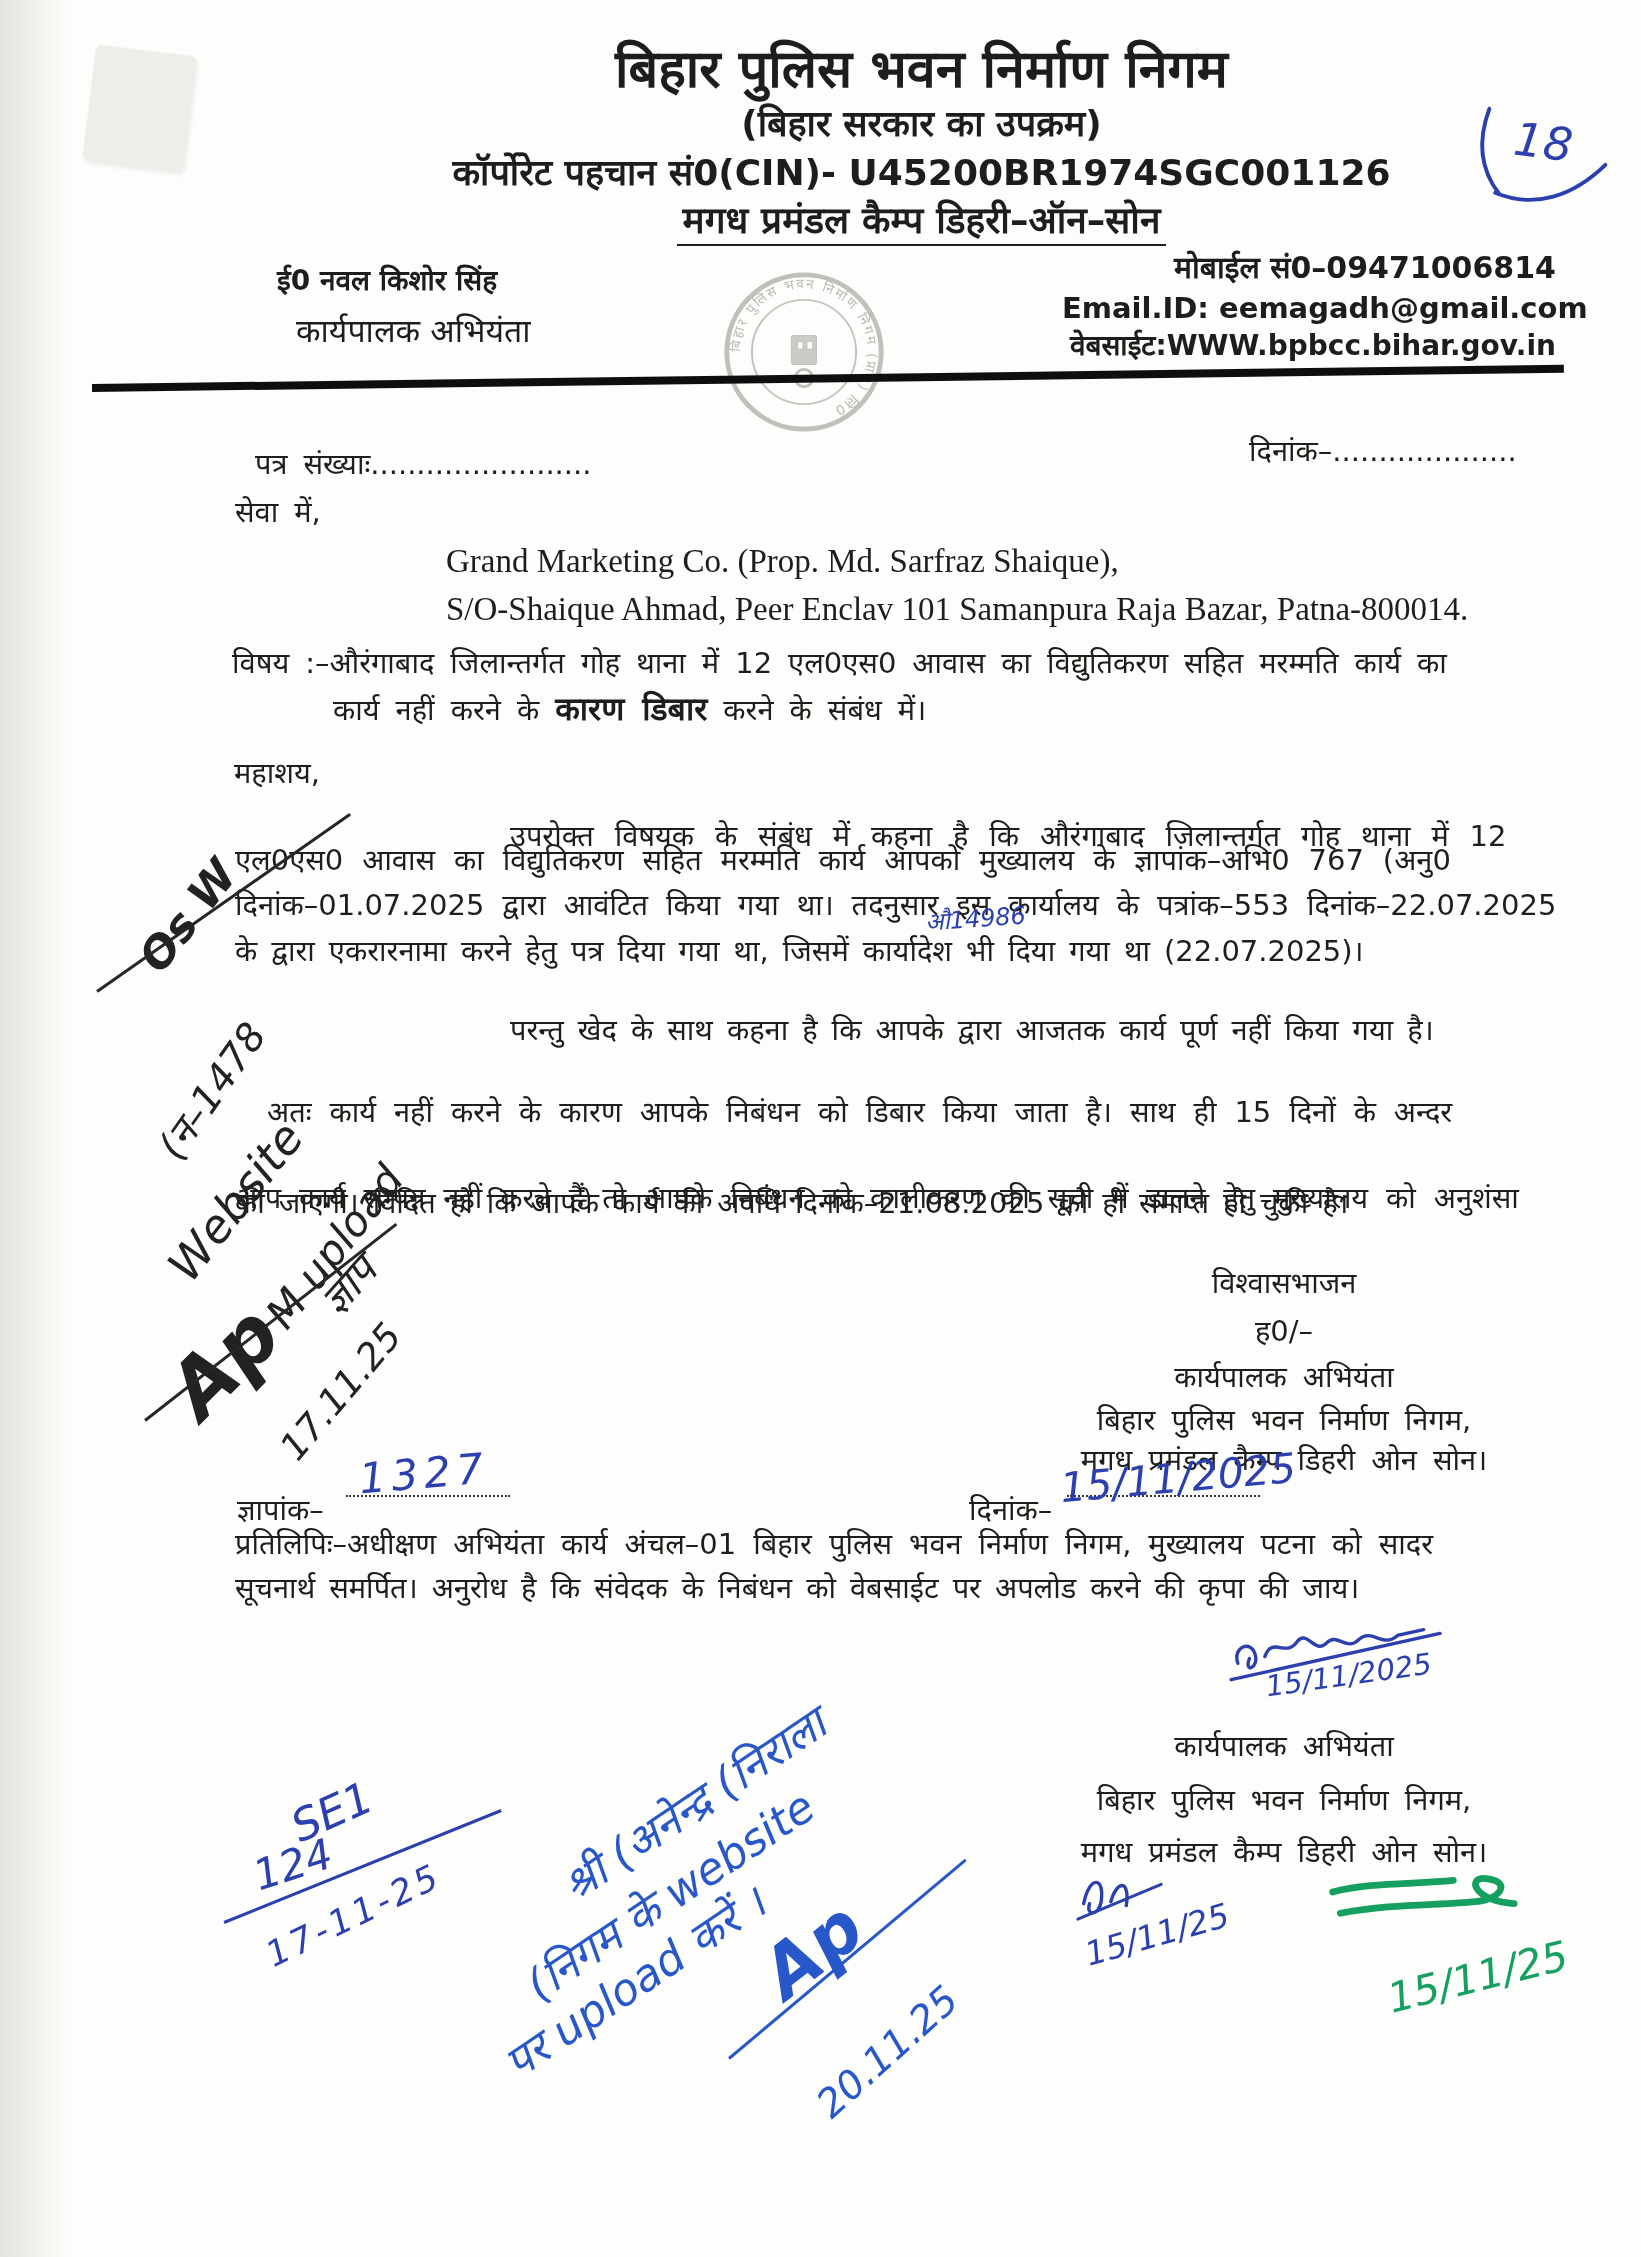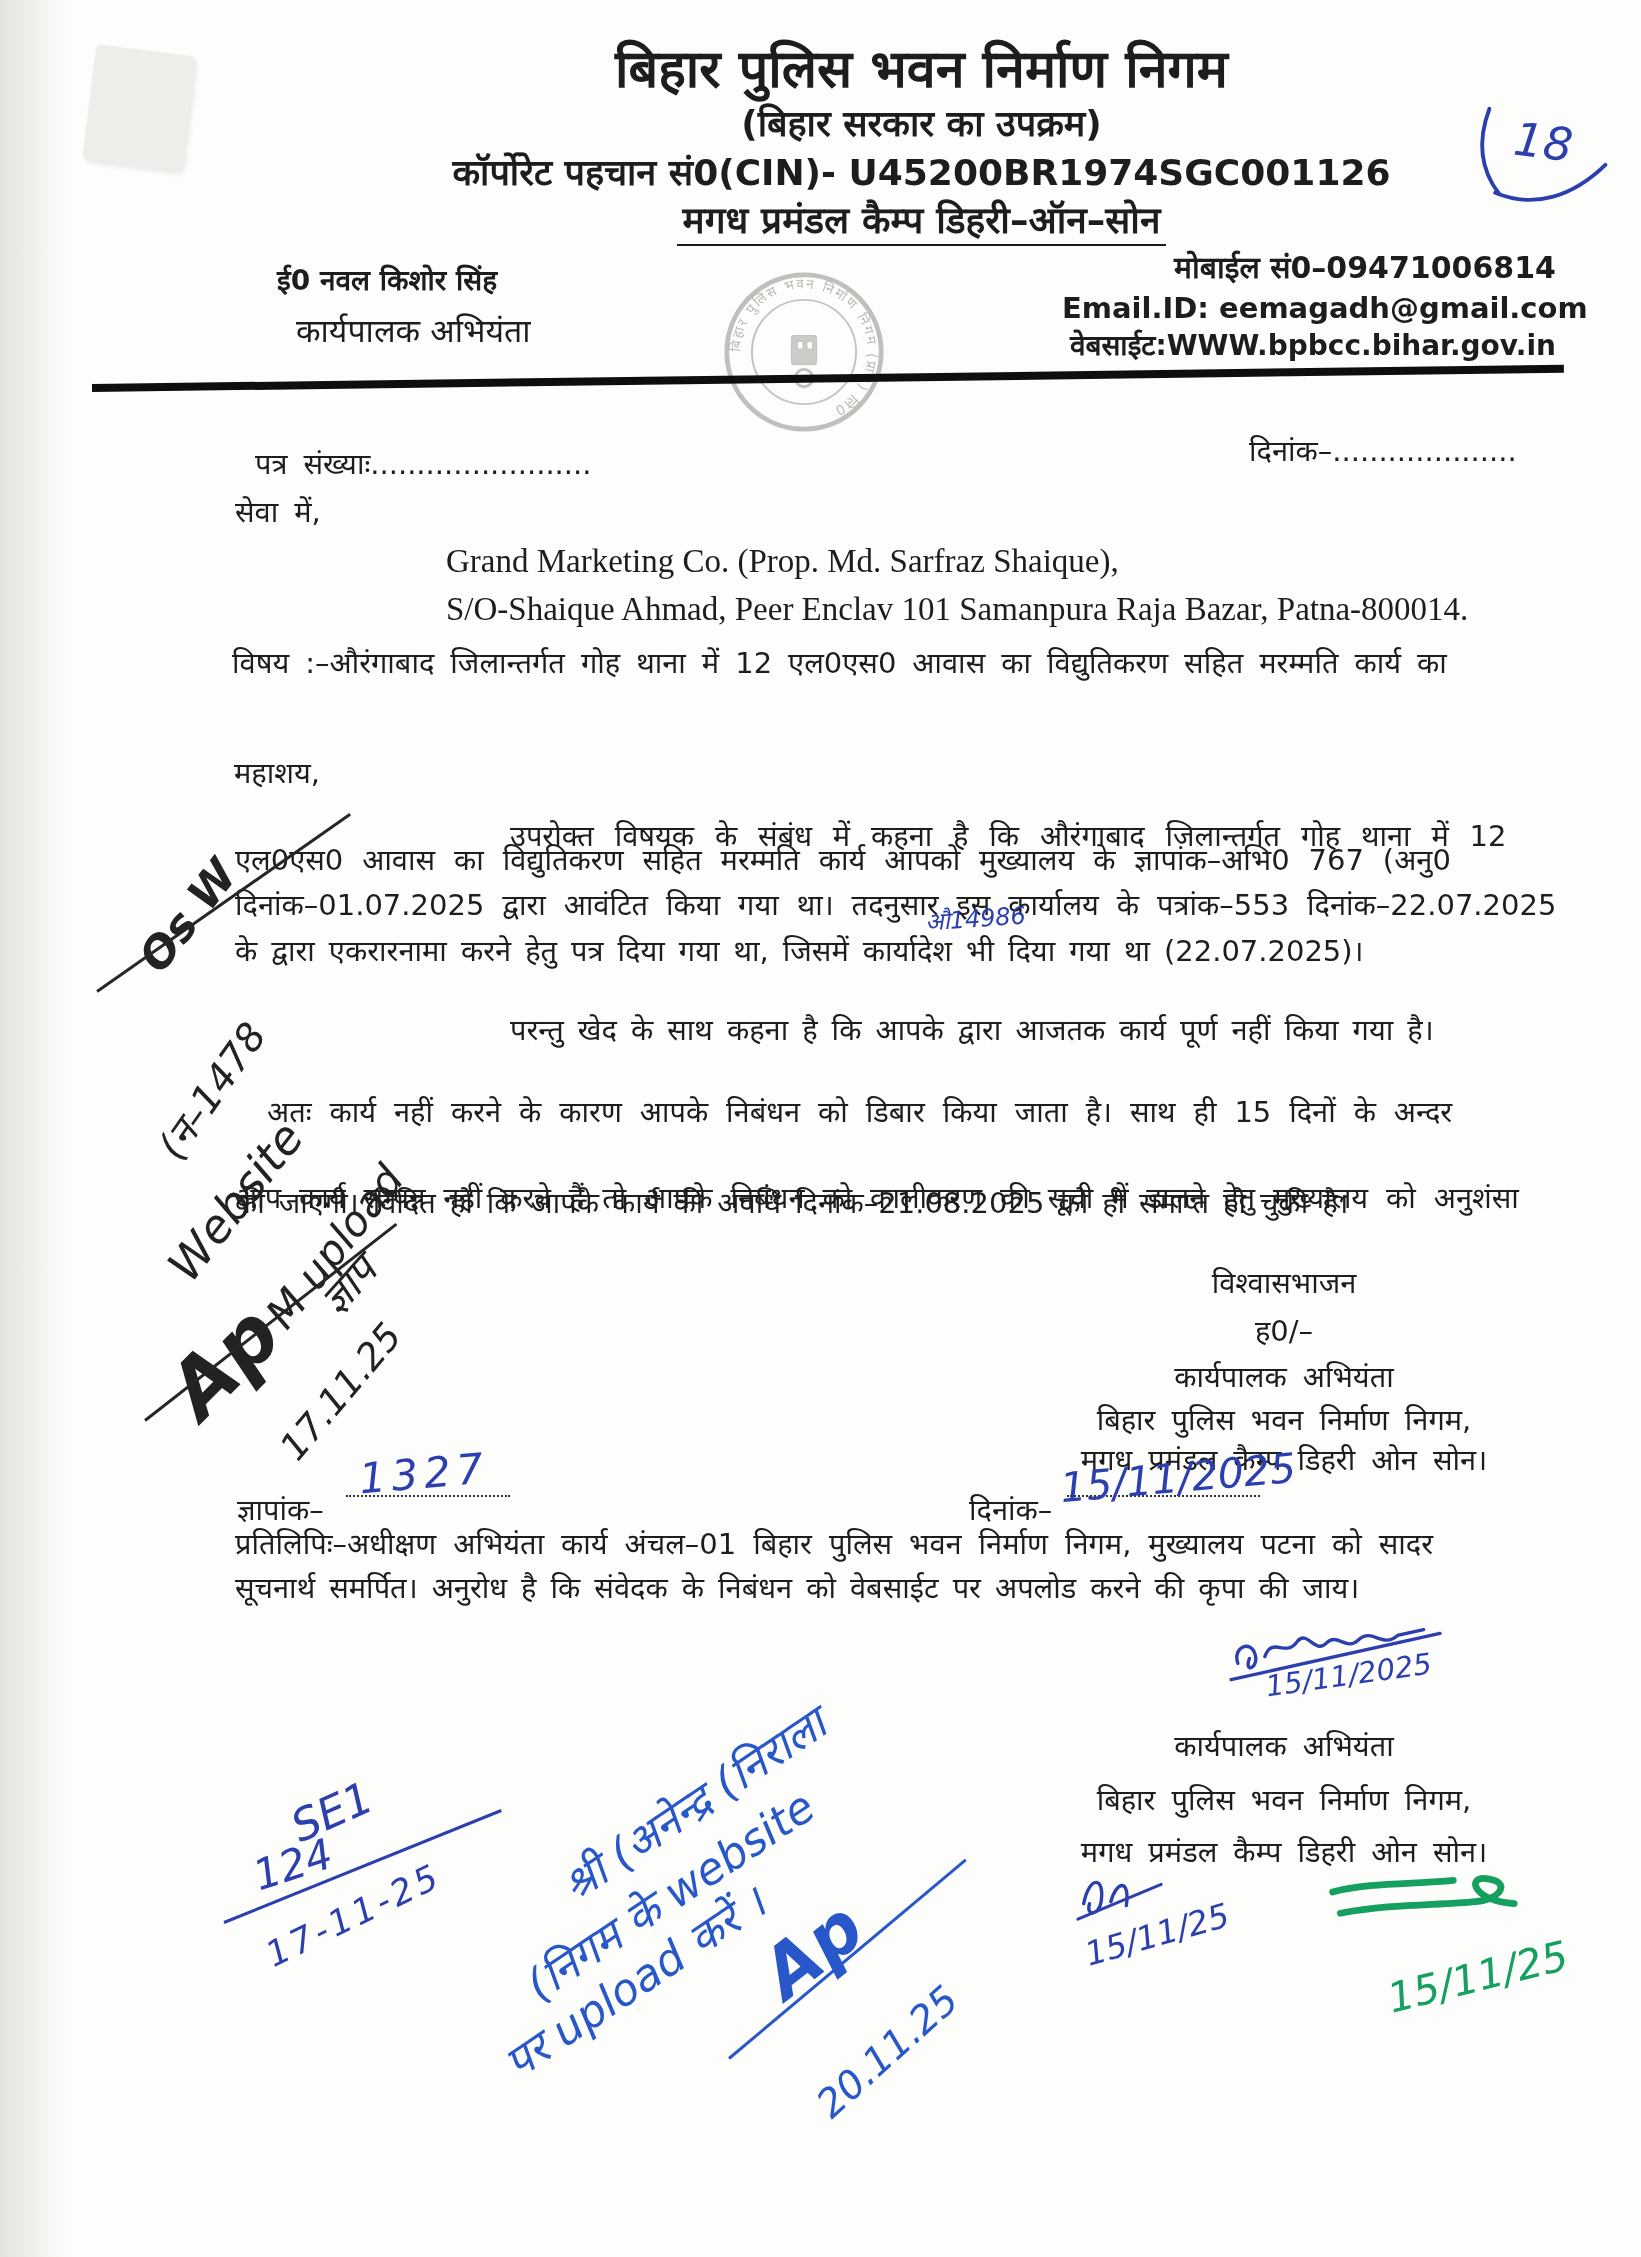--- a/index.html
+++ b/index.html
@@ -75,20 +75,21 @@
   </svg>
   <div class="t hwb" style="left:1514px;top:114px;font-size:46px;transform:rotate(7deg);">18</div>
 
   <div class="t b" style="left:225px;top:446px;margin-left:30px;">पत्र संख्याः........................</div>
   <div class="t b" style="left:1249px;top:433px;">दिनांक–....................</div>
   <div class="t b" style="left:235px;top:494px;">सेवा में,</div>
   <div class="t serif" style="left:446px;top:541px;font-size:33px;">Grand Marketing Co. (Prop. Md. Sarfraz Shaique),</div>
   <div class="t serif" style="left:446px;top:589px;font-size:33px;">S/O-Shaique Ahmad, Peer Enclav 101 Samanpura Raja Bazar, Patna-800014.</div>
 
   <div class="t b" style="left:232px;top:645px;">विषय :–औरंगाबाद जिलान्तर्गत गोह थाना में 12 एल0एस0 आवास का विद्युतिकरण सहित मरम्मति कार्य का</div>
+  <div class="t b" style="left:333px;top:689px;"><span>कार्य नहीं करने के </span><span class="bold" style="font-size:32px;">कारण डिबार</span><span> करने के संबंध में।</span></div>
 
   <div class="t b" style="left:234px;top:755px;">महाशय,</div>
   <div class="t b" style="left:510px;top:798px;word-spacing:11.6px;margin-top:20px;">उपरोक्त विषयक के संबंध में कहना है कि औरंगाबाद जिलान्तर्गत गोह थाना में 12</div>
   <div class="t b" style="left:235px;top:842px;word-spacing:9.7px;">एल0एस0 आवास का विद्युतिकरण सहित मरम्मति कार्य आपको मुख्यालय के ज्ञापांक–अभि0 767 (अनु0</div>
   <div class="t b" style="left:235px;top:887px;word-spacing:8.7px;">दिनांक–01.07.2025 द्वारा आवंटित किया गया था। तदनुसार इस कार्यालय के पत्रांक–553 दिनांक–22.07.2025</div>
   <div class="t b" style="left:235px;top:933px;word-spacing:4.8px;">के द्वारा एकरारनामा करने हेतु पत्र दिया गया था, जिसमें कार्यादेश भी दिया गया था (22.07.2025)।</div>
 
   <div class="t b" style="left:510px;top:1012px;word-spacing:4.8px;">परन्तु खेद के साथ कहना है कि आपके द्वारा आजतक कार्य पूर्ण नहीं किया गया है।</div>
 
   <div class="t b" style="left:267px;top:1094px;word-spacing:8.7px;">अतः कार्य नहीं करने के कारण आपके निबंधन को डिबार किया जाता है। साथ ही 15 दिनों के अन्दर</div>

